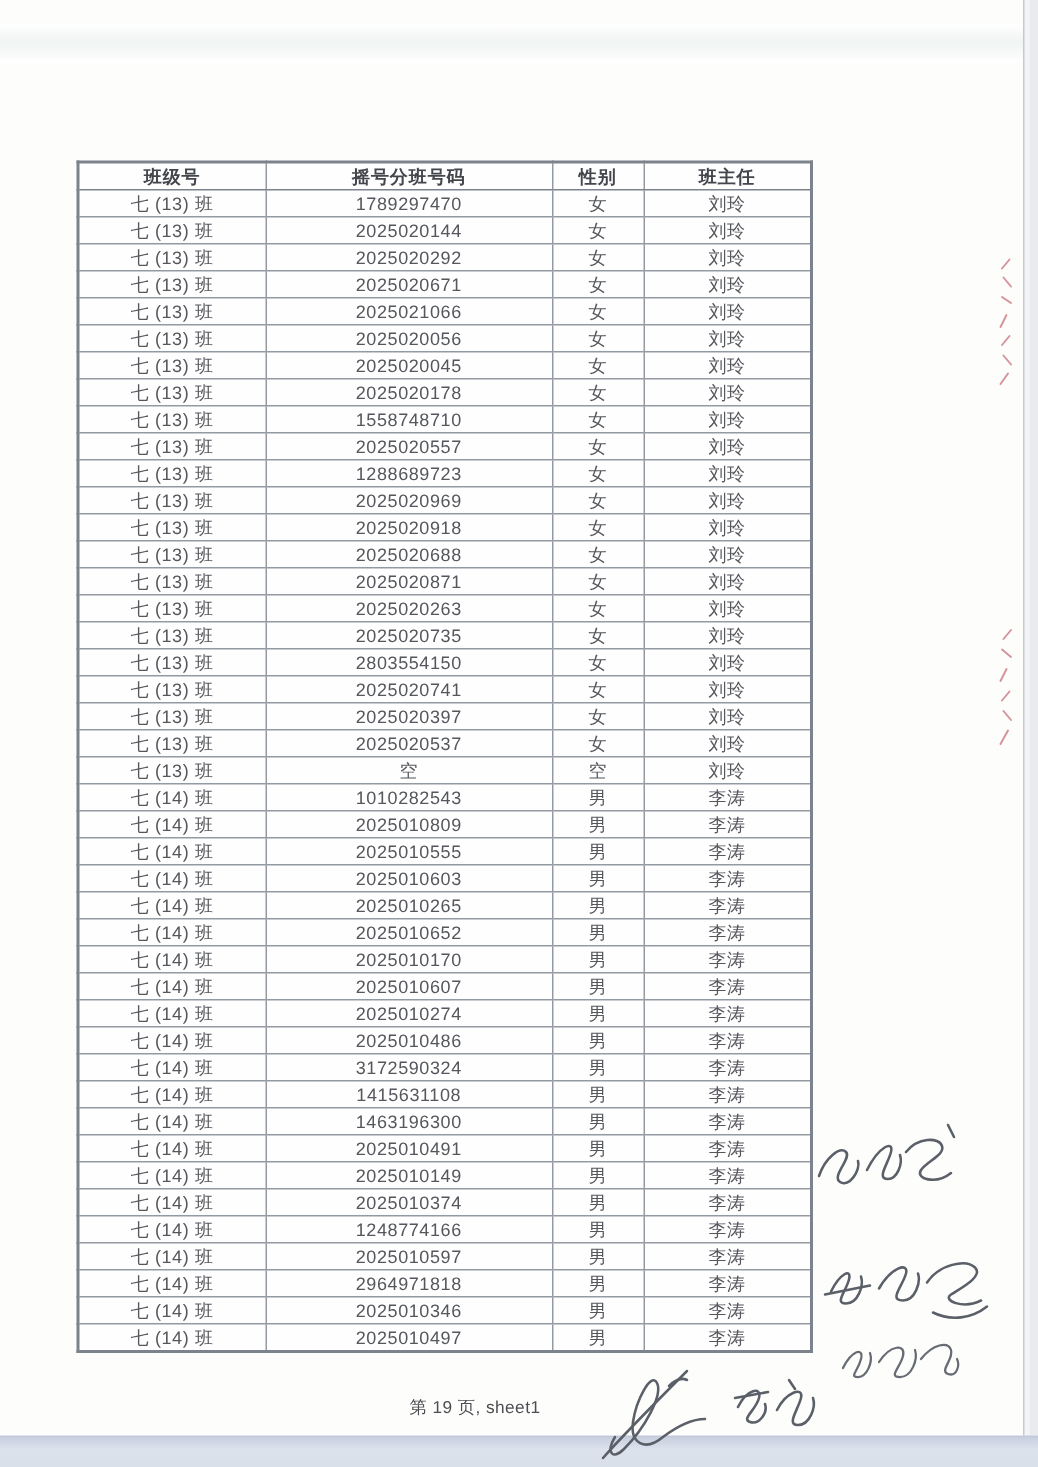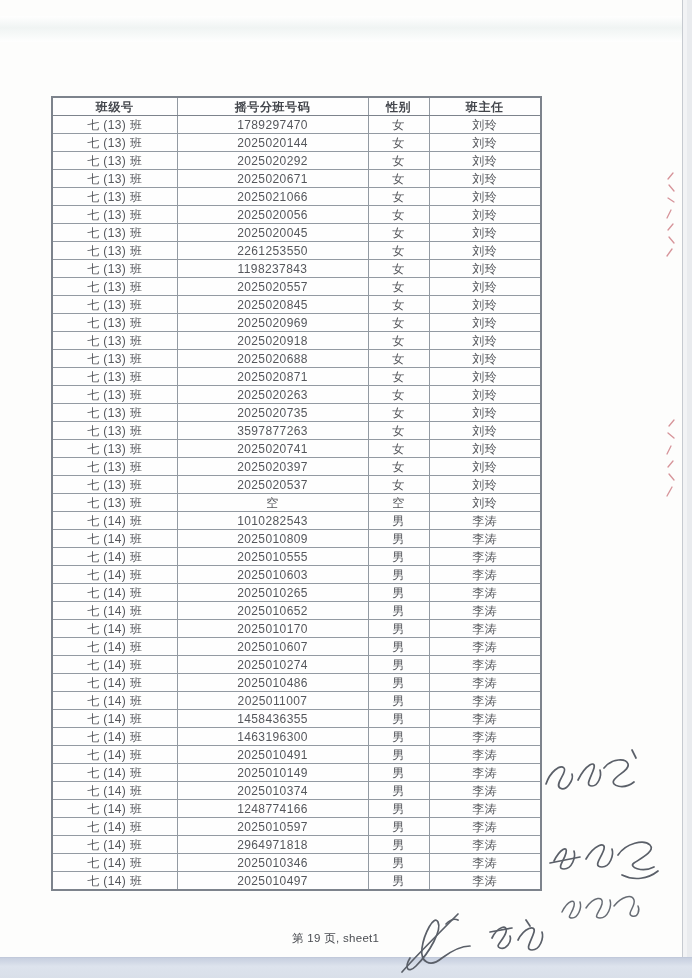--- a/index.html
+++ b/index.html
@@ -28,21 +28,21 @@
   .right-strip{
     position:absolute;top:0;left:687px;width:5px;height:957px;
     background:#e9ebee;
   }
   .red-marks{position:absolute;left:665px;width:14px;}
   .red-marks.m1{top:170px;height:88px;}
   .red-marks.m2{top:416px;height:84px;}
 
   
   table.roster{
-    position:absolute;left:51px;top:96px;width:489px;
+    position:absolute;left:51px;top:107px;width:489px;
     border-collapse:collapse;table-layout:fixed;
     border:2px solid #7d838c;
     background:#fefefe;
   }
   table.roster col.c1{width:125px;}
   table.roster col.c2{width:191px;}
   table.roster col.c3{width:61px;}
   table.roster col.c4{width:112px;}
   table.roster th, table.roster td{
     border:1px solid #939aa2;
@@ -51,21 +51,21 @@
     font-size:12px;line-height:1;color:#55575c;
     letter-spacing:.4px;white-space:nowrap;overflow:hidden;
   }
   table.roster th{
     font-weight:700;color:#43464c;font-size:12px;letter-spacing:.6px;
     border-bottom:1.5px solid #7d838c;
   }
 
   
   .footer-text{
-    position:absolute;left:292px;top:931px;
+    position:absolute;left:273px;top:931px;
     font-size:11.5px;color:#4b4d52;letter-spacing:.3px;
   }
 
   
   .sig{position:absolute;}
   .sig svg path{fill:none;stroke:#5a5f68;stroke-width:1.7;stroke-linecap:round;stroke-linejoin:round;}
   .sig.light svg path{stroke-width:1.5;opacity:.92;}
   .red-marks svg path{fill:none;stroke:#cf8087;stroke-width:1.3;stroke-linecap:round;opacity:.85;}
 </style>
 </head>
@@ -153,39 +153,39 @@
           <td>刘玲</td>
         </tr>
         <tr>
           <td>七 (13) 班</td>
           <td>2025020045</td>
           <td>女</td>
           <td>刘玲</td>
         </tr>
         <tr>
           <td>七 (13) 班</td>
-          <td>2261253550</td>
-          <td>女</td>
-          <td>刘玲</td>
-        </tr>
-        <tr>
-          <td>七 (13) 班</td>
-          <td>1198237843</td>
+          <td>2025020178</td>
+          <td>女</td>
+          <td>刘玲</td>
+        </tr>
+        <tr>
+          <td>七 (13) 班</td>
+          <td>1558748710</td>
           <td>女</td>
           <td>刘玲</td>
         </tr>
         <tr>
           <td>七 (13) 班</td>
           <td>2025020557</td>
           <td>女</td>
           <td>刘玲</td>
         </tr>
         <tr>
           <td>七 (13) 班</td>
-          <td>2025020845</td>
+          <td>1288689723</td>
           <td>女</td>
           <td>刘玲</td>
         </tr>
         <tr>
           <td>七 (13) 班</td>
           <td>2025020969</td>
           <td>女</td>
           <td>刘玲</td>
         </tr>
         <tr>
@@ -213,21 +213,21 @@
           <td>刘玲</td>
         </tr>
         <tr>
           <td>七 (13) 班</td>
           <td>2025020735</td>
           <td>女</td>
           <td>刘玲</td>
         </tr>
         <tr>
           <td>七 (13) 班</td>
-          <td>3597877263</td>
+          <td>2803554150</td>
           <td>女</td>
           <td>刘玲</td>
         </tr>
         <tr>
           <td>七 (13) 班</td>
           <td>2025020741</td>
           <td>女</td>
           <td>刘玲</td>
         </tr>
         <tr>
@@ -303,27 +303,27 @@
           <td>李涛</td>
         </tr>
         <tr>
           <td>七 (14) 班</td>
           <td>2025010486</td>
           <td>男</td>
           <td>李涛</td>
         </tr>
         <tr>
           <td>七 (14) 班</td>
-          <td>2025011007</td>
-          <td>男</td>
-          <td>李涛</td>
-        </tr>
-        <tr>
-          <td>七 (14) 班</td>
-          <td>1458436355</td>
+          <td>3172590324</td>
+          <td>男</td>
+          <td>李涛</td>
+        </tr>
+        <tr>
+          <td>七 (14) 班</td>
+          <td>1415631108</td>
           <td>男</td>
           <td>李涛</td>
         </tr>
         <tr>
           <td>七 (14) 班</td>
           <td>1463196300</td>
           <td>男</td>
           <td>李涛</td>
         </tr>
         <tr>

